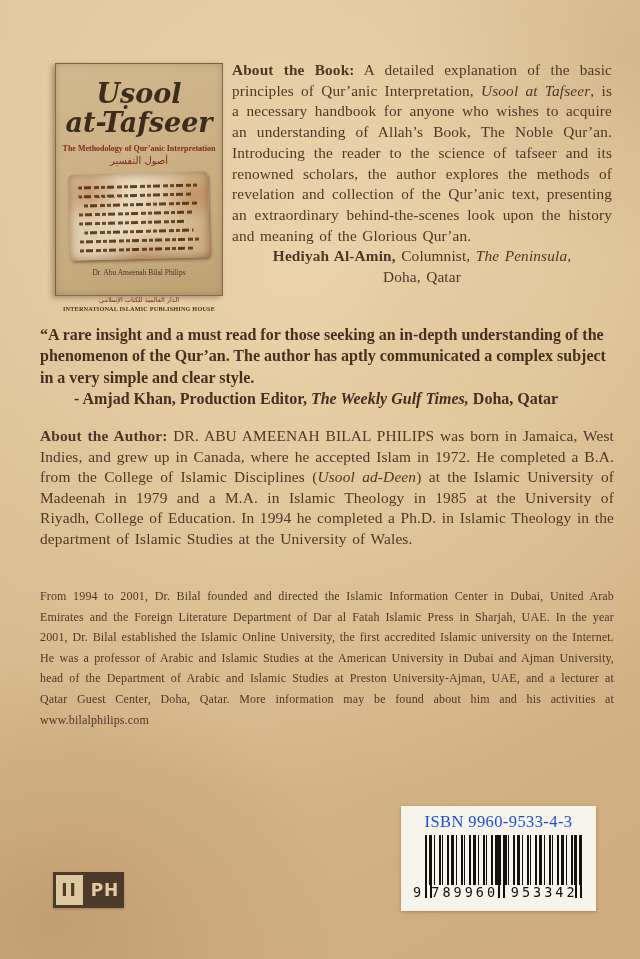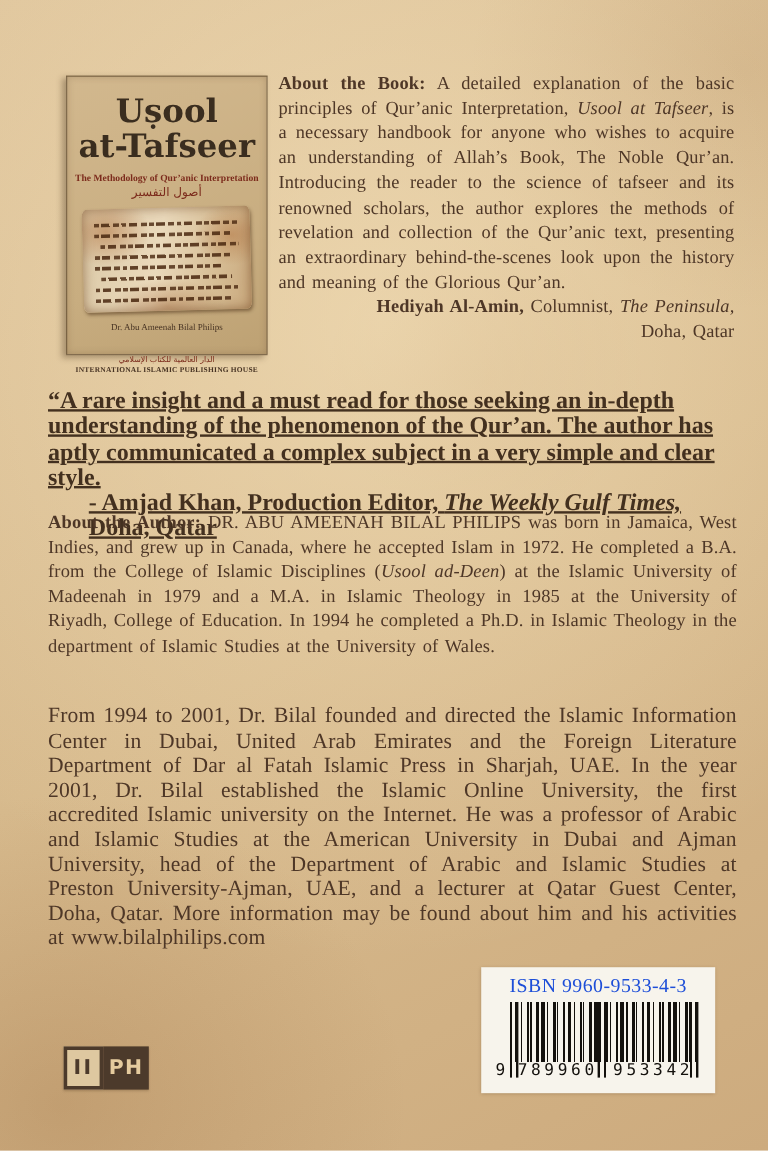--- a/index.html
+++ b/index.html
@@ -17,21 +17,21 @@
   }
 
   
   .cover {
     position:absolute; left:55px; top:63px; width:168px; height:233px;
     background:linear-gradient(160deg,#d2b88e 0%,#c8ad80 65%,#bda173 100%);
     border:1px solid rgba(66,47,28,0.55);
     box-shadow:-3px 2px 5px rgba(60,40,20,0.35), inset 0 0 6px rgba(90,65,40,0.25);
     text-align:center;
   }
-  .cover-title { margin-top:15px; font-family:"DejaVu Serif", serif; font-weight:bold; color:#3a2d1f; font-size:27px; line-height:29px; }
+  .cover-title { margin-top:15px; font-family:"DejaVu Serif", serif; font-style:italic; font-weight:bold; color:#3a2d1f; font-size:27px; line-height:29px; }
   .cover-subtitle { margin-top:7px; font-size:8px; font-weight:bold; color:#7c2b1c; }
   .cover-subtitle-ar { margin-top:2px; font-size:10px; line-height:11px; color:#7c2b1c; font-family:"DejaVu Sans", sans-serif; }
   .manuscript {
     position:relative; margin:7px auto 0; width:140px; height:86px;
     transform:rotate(-1.5deg); border-radius:4px/6px; padding-top:6px;
     background:
       radial-gradient(38% 48% at 14% 22%, rgba(168,94,40,0.45), rgba(168,94,40,0) 70%),
       radial-gradient(32% 42% at 89% 28%, rgba(168,94,40,0.40), rgba(168,94,40,0) 70%),
       radial-gradient(48% 38% at 50% 96%, rgba(150,80,30,0.35), rgba(150,80,30,0) 70%),
       linear-gradient(100deg,#dccaa8 0%,#ead9bb 45%,#d6bd94 78%,#c9a87d 100%);
@@ -51,36 +51,36 @@
   .cover-pub { margin-top:1px; font-size:6.2px; letter-spacing:0.2px; font-weight:bold; color:#473323; }
 
   
   .about-book {
     position:absolute; left:232px; top:60px; width:380px;
     font-size:15.3px; line-height:20.7px; text-align:justify;
     word-spacing:1.5px; letter-spacing:0.15px; color:#4e3727;
   }
   .b { font-weight:bold; }
   .i { font-style:italic; }
-  .attr-line { text-align:right; }
+  .attr-line { text-align:center; }
 
   .quote {
     position:absolute; left:40px; top:324px; width:580px;
-    font-size:20px; line-height:21.3px; font-weight:bold; color:#43301f;text-decoration:underline;
+    font-size:16px; line-height:21.3px; font-weight:bold; color:#43301f;
   }
   .quote-attr { padding-left:34px; }
 
   .about-author {
     position:absolute; left:40px; top:426px; width:574px;
     font-size:15.4px; line-height:20.6px; text-align:justify;
     word-spacing:1.5px; letter-spacing:0.15px; color:#4e3727;
   }
   .career {
     position:absolute; left:40px; top:586px; width:574px;
-    font-size:18px; line-height:20.6px; text-align:justify;
+    font-size:12px; line-height:20.6px; text-align:justify;
     word-spacing:1.5px; letter-spacing:0.15px; color:#4e3727;
   }
 
   
   .isbn-box {
     position:absolute; left:401px; top:806px; width:195px; height:105px;
     background:#f7f4ec; box-shadow:0 1px 3px rgba(80,50,20,0.35);
     text-align:center; padding:6px 12px 0;
   }
   .isbn-label { font-size:16.5px; letter-spacing:0.4px; color:#1d4ed8; white-space:nowrap; }

